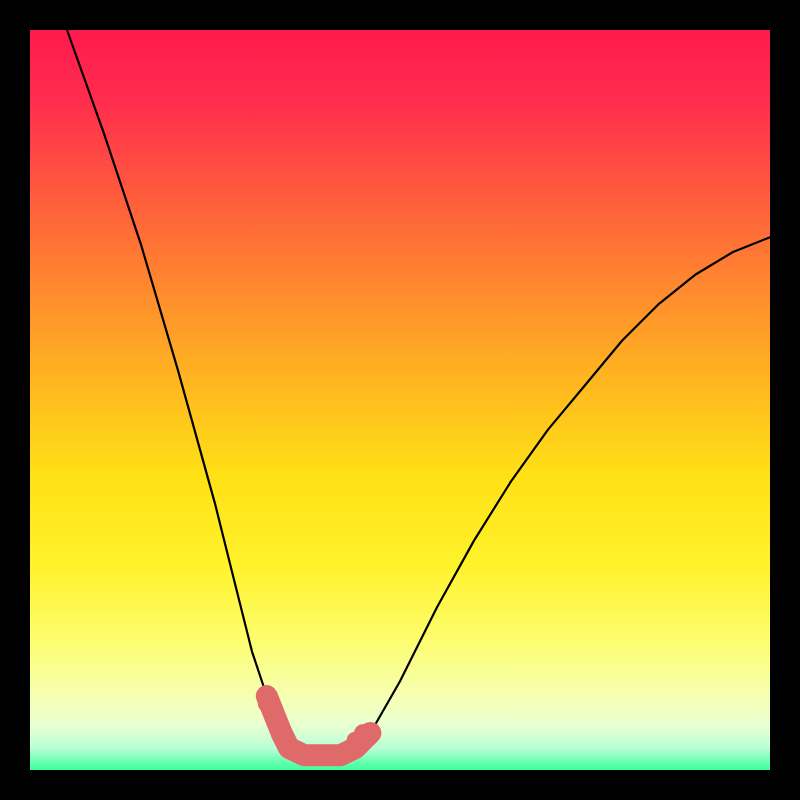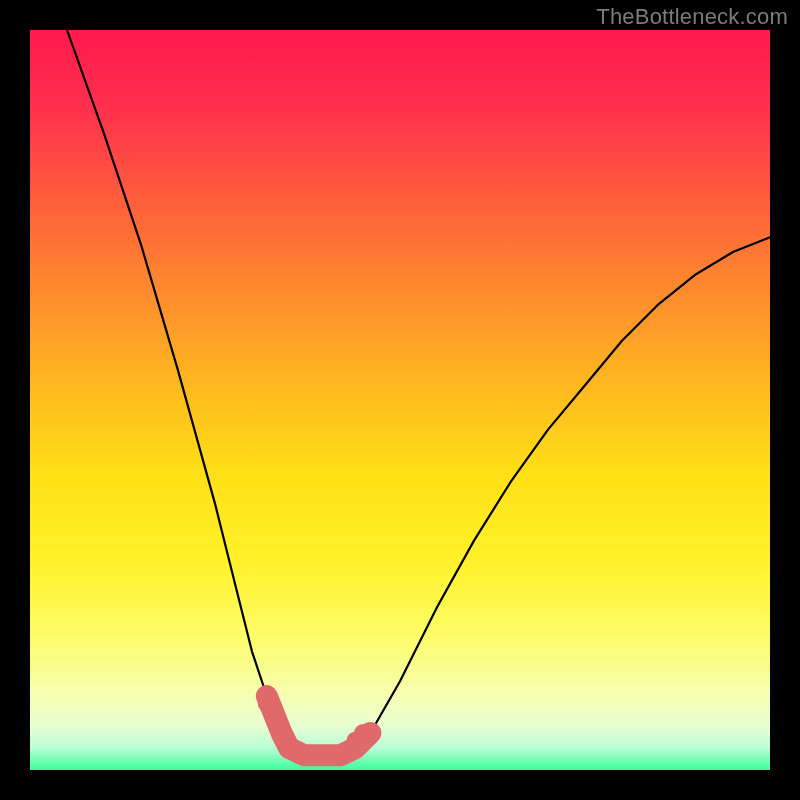--- a/index.html
+++ b/index.html
@@ -58,21 +58,20 @@
   svg.curve-layer {
     position: absolute;
     inset: 0;
   }
 </style>
 </head>
 <body>
 
 <div class="frame">
 
-  <div class="watermark">TheBottleneck.com</div>
 
   <div class="plot-area">
     <div class="gradient-bg"></div>
 
     <svg class="curve-layer" viewBox="0 0 740 740" preserveAspectRatio="none">
       <path id="curve-path" fill="none" stroke="#000" stroke-width="2.2" stroke-linecap="round" stroke-linejoin="round" d="M37.0 0.0 L74.0 103.6 L111.0 214.6 L148.0 340.4 L185.0 473.6 L207.2 562.4 L222.0 621.6 L236.8 666.0 L251.6 703.0 L259.0 717.8 L273.8 725.2 L281.2 725.2 L296.0 725.2 L310.8 725.2 L325.6 717.8 L340.4 703.0 L370.0 651.2 L407.0 577.2 L444.0 510.6 L481.0 451.4 L518.0 399.6 L555.0 355.2 L592.0 310.8 L629.0 273.8 L666.0 244.2 L703.0 222.0 L740.0 207.2"></path>
       <path id="valley-path" fill="none" stroke="#e06a6a" stroke-width="22" stroke-linecap="round" stroke-linejoin="round" d="M236.8 666.0 L251.6 703.0 L259.0 717.8 L273.8 725.2 L281.2 725.2 L296.0 725.2 L310.8 725.2 L325.6 717.8 L340.4 703.0"></path>
       <g id="markers-group">
           <circle cx="236.8" cy="673.4" r="9" fill="#e06a6a"></circle>
           <circle cx="251.6" cy="703.0" r="9" fill="#e06a6a"></circle>

